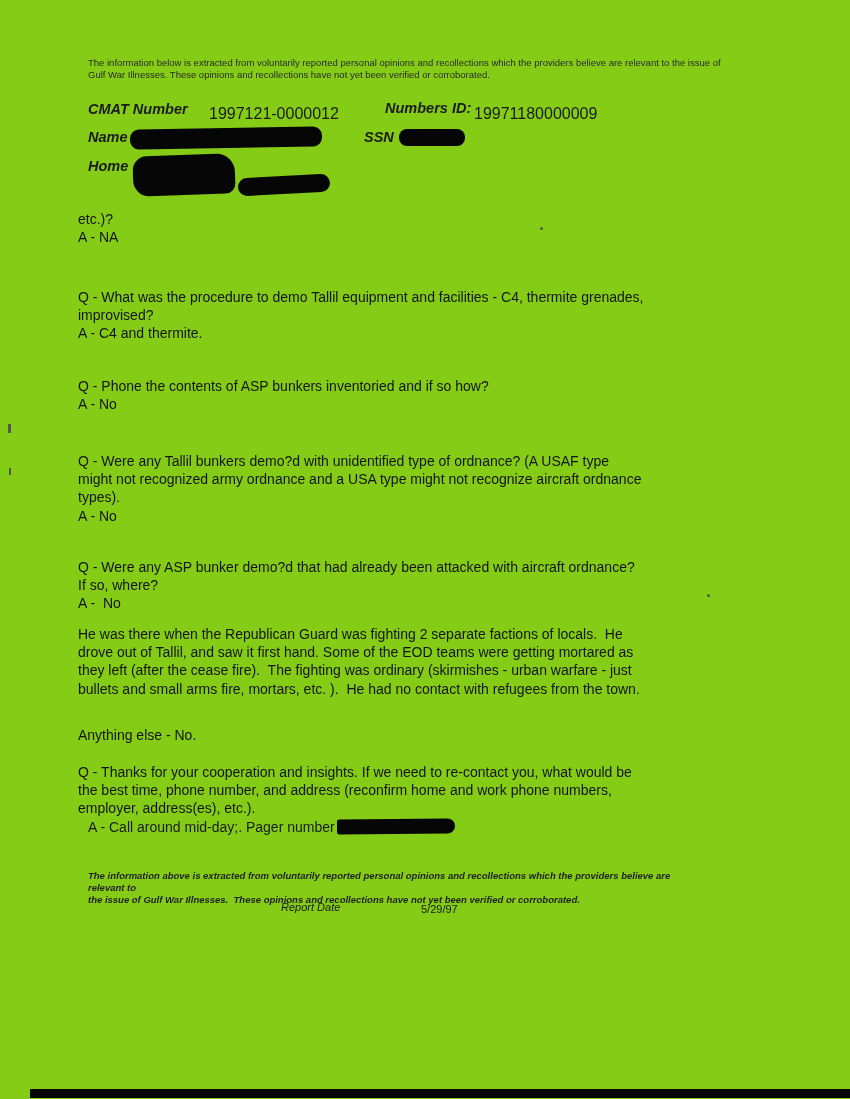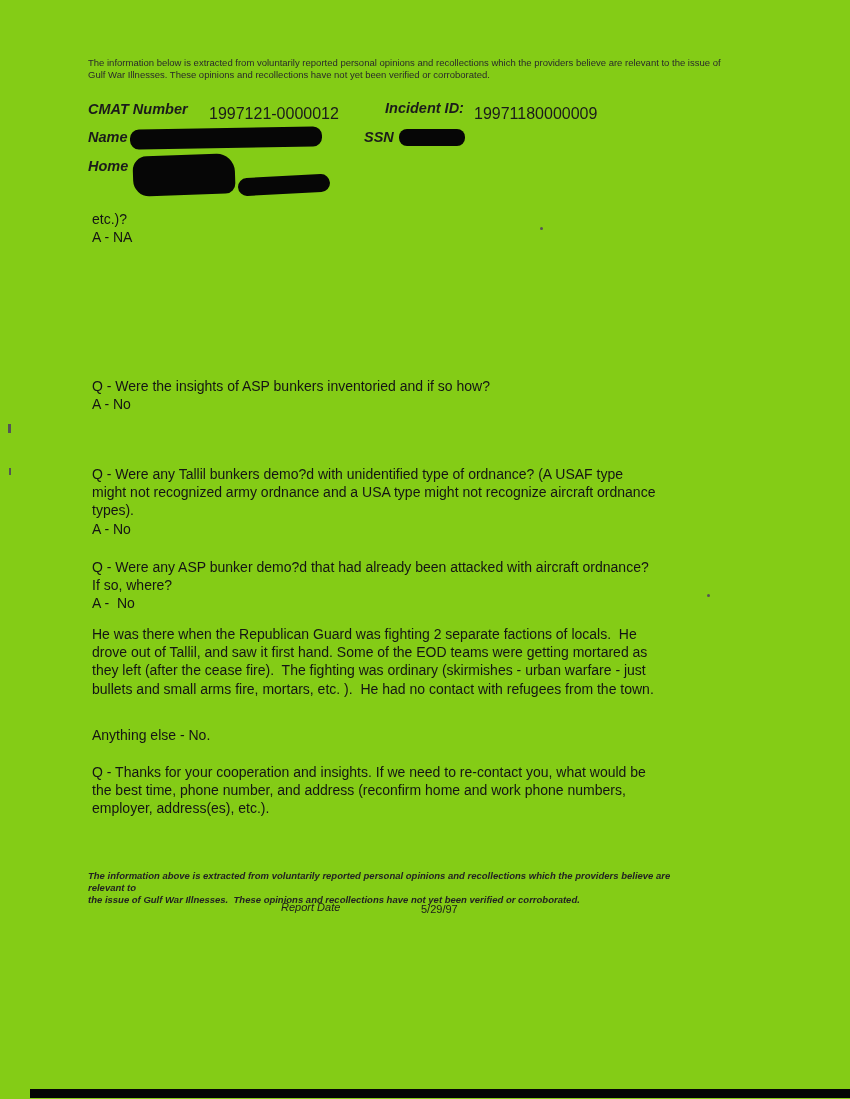--- a/index.html
+++ b/index.html
@@ -29,21 +29,21 @@
     left:536px; top:127px; width:152px; height:74px;
     border:2px solid #0a0a0a;
     box-sizing:border-box;
   }
   .phone-box-label {
     position:absolute; left:7px; top:5px;
     font-weight:700; font-style:italic; font-size:13px;
   }
 
   .body-text {
-    left:92px; width:690px;
+    left:78px; width:690px;
     font-size:14px; line-height:18.2px;
     white-space:pre-wrap;
     color:#141414;
   }
 
   .pager-line {
     left:88px; top:818px; width:690px;
     font-size:14px; line-height:18.2px;
   }
   .pager-redact {
@@ -80,53 +80,59 @@
 </style>
 </head>
 <body>
 
 <div class="page">
 
   <div class="abs top-disclaimer">The information below is extracted from voluntarily reported personal opinions and recollections which the providers believe are relevant to the issue of Gulf War Illnesses.  These opinions and recollections have not yet been verified or corroborated.</div>
 
   <div class="abs field-label" style="left:88px; top:101px;">CMAT Number</div>
   <div class="abs field-value" style="left:209px; top:105px;">1997121-0000012</div>
-  <div class="abs field-label" style="left:385px; top:100px;">Incident ID:</div>
+  <div class="abs field-label" style="left:385px; top:100px;">Numbers ID:</div>
   <div class="abs field-value" style="left:474px; top:105px;">19971180000009</div>
 
   <div class="abs field-label" style="left:88px; top:129px;">Name</div>
   <div class="redact" style="left:130px; top:128px; width:192px; height:20px; border-radius:9px; transform:rotate(-1deg);"></div>
   <div class="abs field-label" style="left:364px; top:129px;">SSN</div>
   <div class="redact" style="left:399px; top:129px; width:66px; height:17px; border-radius:8px;"></div>
 
 
   <div class="abs field-label" style="left:88px; top:158px;">Home</div>
   <div class="redact" style="left:133px; top:155px; width:102px; height:40px; border-radius:14px 18px 10px 16px; transform:rotate(-2deg);"></div>
   <div class="redact" style="left:238px; top:176px; width:92px; height:18px; border-radius:9px; transform:rotate(-3deg);"></div>
 
   <div class="abs body-text" style="top:210px;">etc.)?
 A - NA</div>
-  <div class="abs body-text" style="top:377px;">Q - Were the insights of ASP bunkers inventoried and if so how?
+  <div class="abs body-text" style="top:288px;">Q - What was the procedure to demo Tallil equipment and facilities - C4, thermite grenades,
+improvised?
+A - C4 and thermite.</div>
+  <div class="abs body-text" style="top:377px;">Q - Phone the contents of ASP bunkers inventoried and if so how?
 A - No</div>
-  <div class="abs body-text" style="top:452px;margin-top:13px;">Q - Were any Tallil bunkers demo?d with unidentified type of ordnance? (A USAF type
+  <div class="abs body-text" style="top:452px;">Q - Were any Tallil bunkers demo?d with unidentified type of ordnance? (A USAF type
 might not recognized army ordnance and a USA type might not recognize aircraft ordnance
 types).
 A - No</div>
   <div class="abs body-text" style="top:558px;">Q - Were any ASP bunker demo?d that had already been attacked with aircraft ordnance?
 If so, where?
 A -  No</div>
   <div class="abs body-text" style="top:625px;">He was there when the Republican Guard was fighting 2 separate factions of locals.  He
 drove out of Tallil, and saw it first hand. Some of the EOD teams were getting mortared as
 they left (after the cease fire).  The fighting was ordinary (skirmishes - urban warfare - just
 bullets and small arms fire, mortars, etc. ).  He had no contact with refugees from the town.</div>
   <div class="abs body-text" style="top:763px;">Q - Thanks for your cooperation and insights. If we need to re-contact you, what would be
 the best time, phone number, and address (reconfirm home and work phone numbers,
 employer, address(es), etc.).</div>
   <div class="abs body-text" style="top:726px;">Anything else - No.</div>
 
+  <div class="abs pager-line">
+    <span>A - Call around mid-day;. Pager number</span><span class="pager-redact"></span>
+  </div>
 
   <div class="abs footer-disclaimer" style="white-space:pre-wrap;">The information above is extracted from voluntarily reported personal opinions and recollections which the providers believe are relevant to
 the issue of Gulf War Illnesses.  These opinions and recollections have not yet been verified or corroborated.</div>
   <div class="abs report-date-label">Report Date</div>
   <div class="abs report-date-value">5/29/97</div>
 
   <div class="speck" style="left:8px; top:424px; width:3px; height:9px;"></div>
   <div class="speck" style="left:9px; top:468px; width:2px; height:7px;"></div>
   <div class="speck" style="left:540px; top:227px; width:3px; height:3px; border-radius:50%;"></div>
   <div class="speck" style="left:707px; top:594px; width:3px; height:3px; border-radius:50%;"></div>

